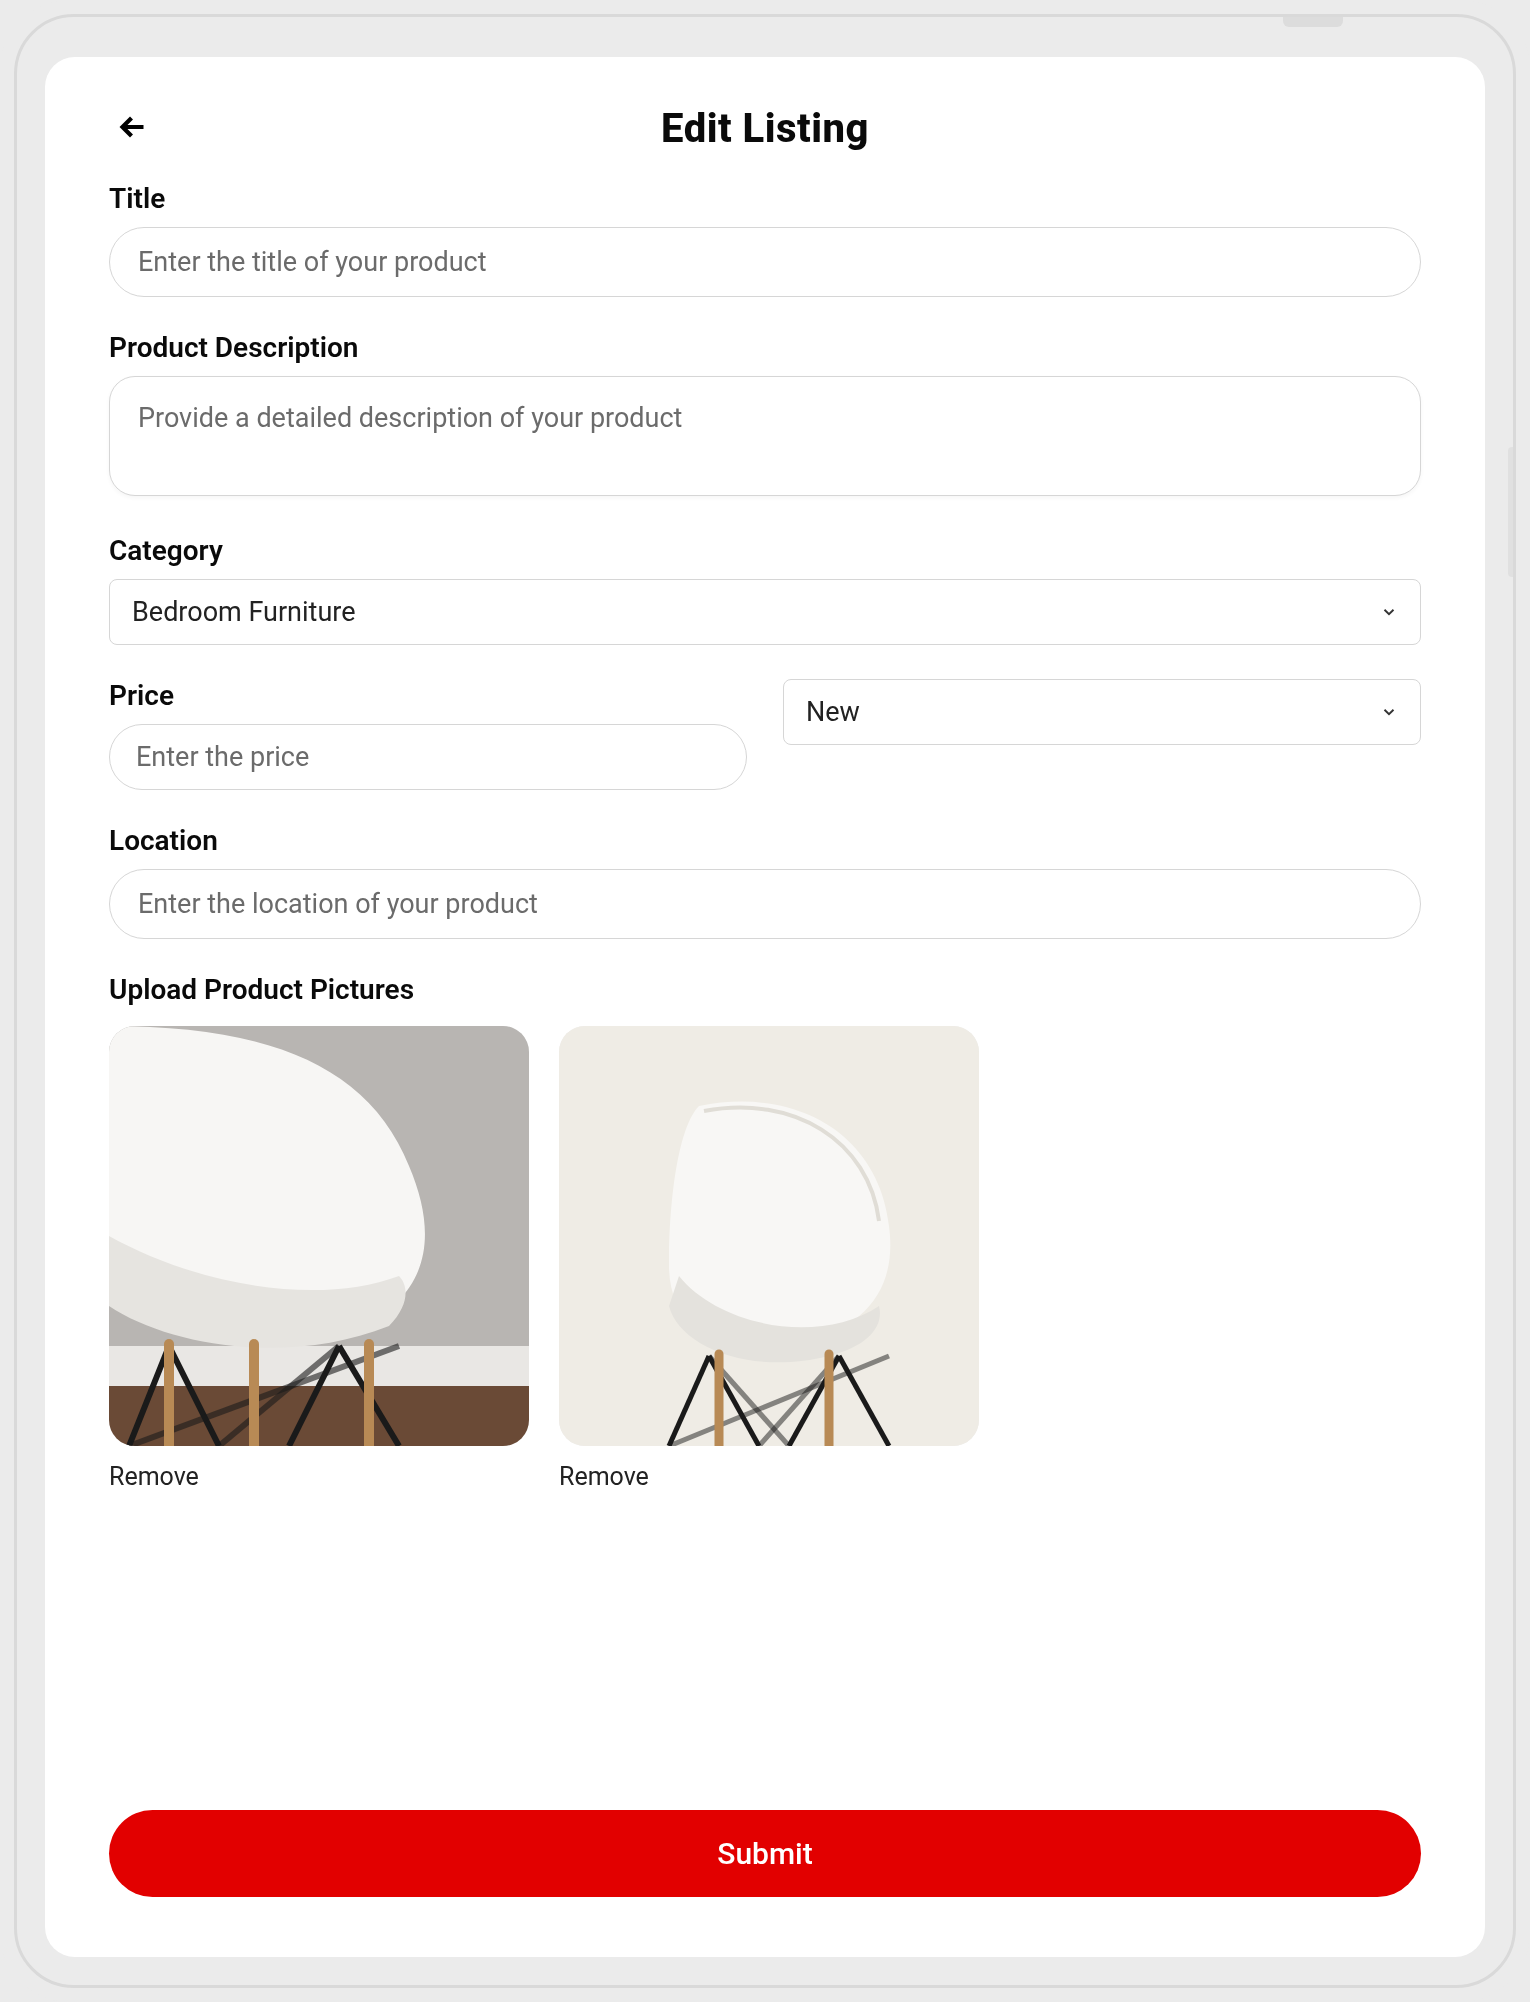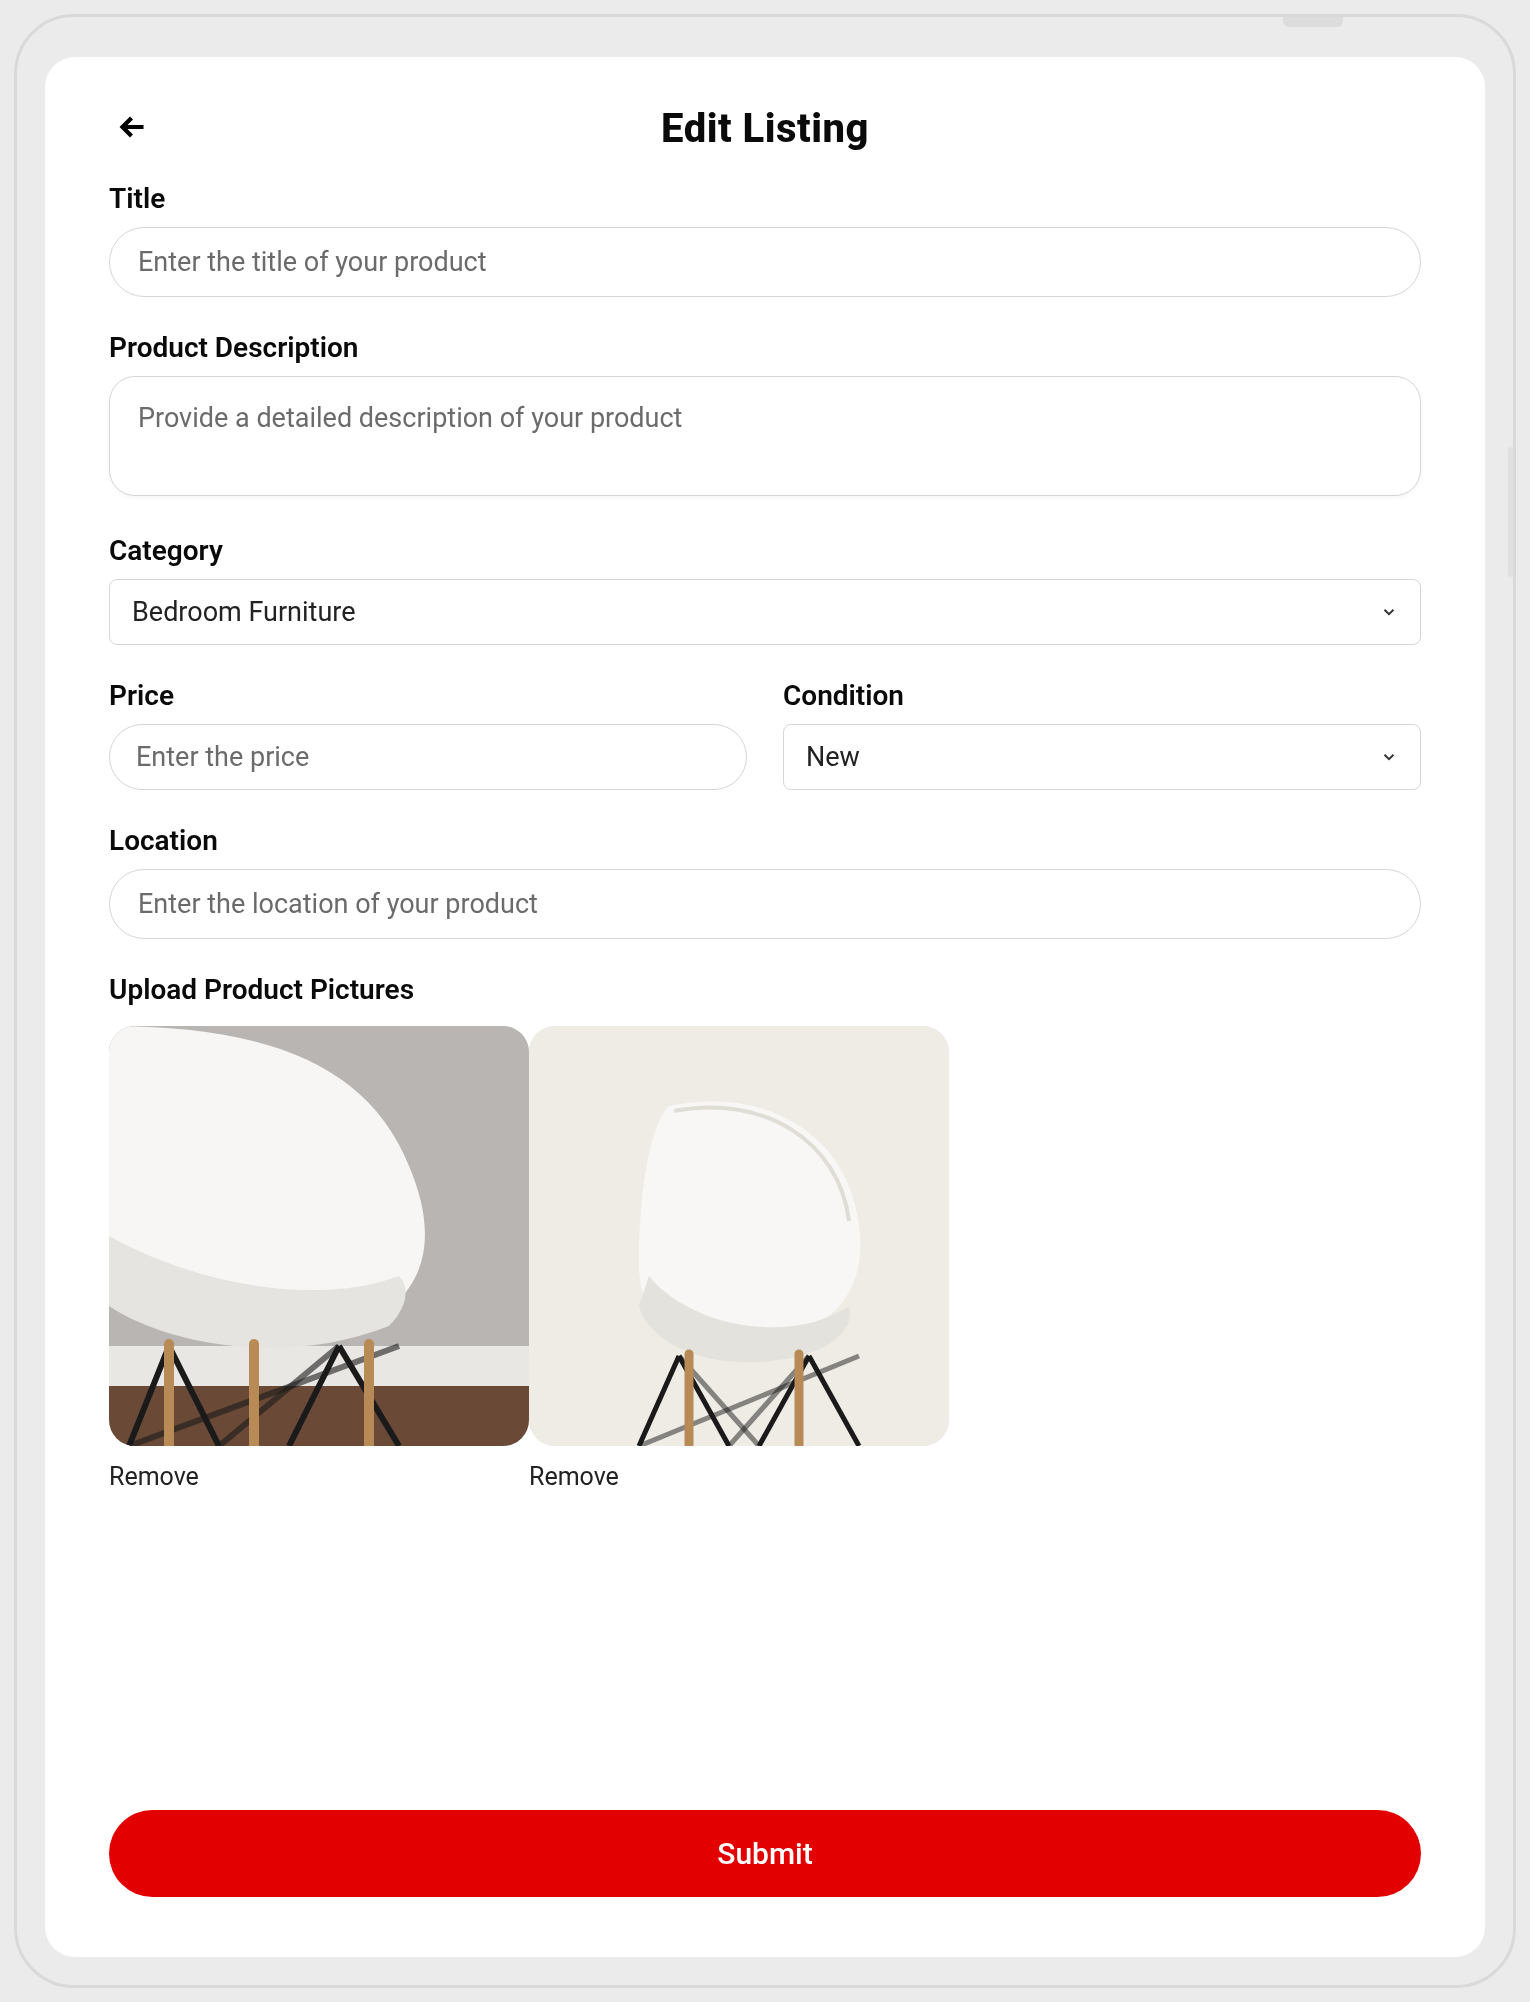--- a/index.html
+++ b/index.html
@@ -141,20 +141,21 @@
     justify-content: center;
   }
   .row .col { flex: 1; }
   .price-input {
     border-radius: 40px;
     padding: 16px 26px;
     font-size: 27px;
   }
   .images-row {
     display: flex;
+    gap: 30px;
     margin-top: 20px;
   }
   .image-card { width: 420px; }
   .image-thumb {
     width: 420px;
     height: 420px;
     border-radius: 26px;
     overflow: hidden;
     background: #eee;
     position: relative;
@@ -232,21 +233,20 @@
             </div>
           </div>
         </div>
 
         <div class="row">
           <div class="col">
             <label class="label">Price</label>
             <input class="input price-input" type="text" placeholder="Enter the price" style="">
           </div>
           <div class="col">
-            <label class="label">Condition</label>
             <div class="select-wrap">
               <div class="select-value">New</div>
               <div class="chevron">
                 <svg viewBox="0 0 24 24">
                     <path d="M6 9l6 6 6-6"></path>
                   </svg>
               </div>
             </div>
           </div>
         </div>

